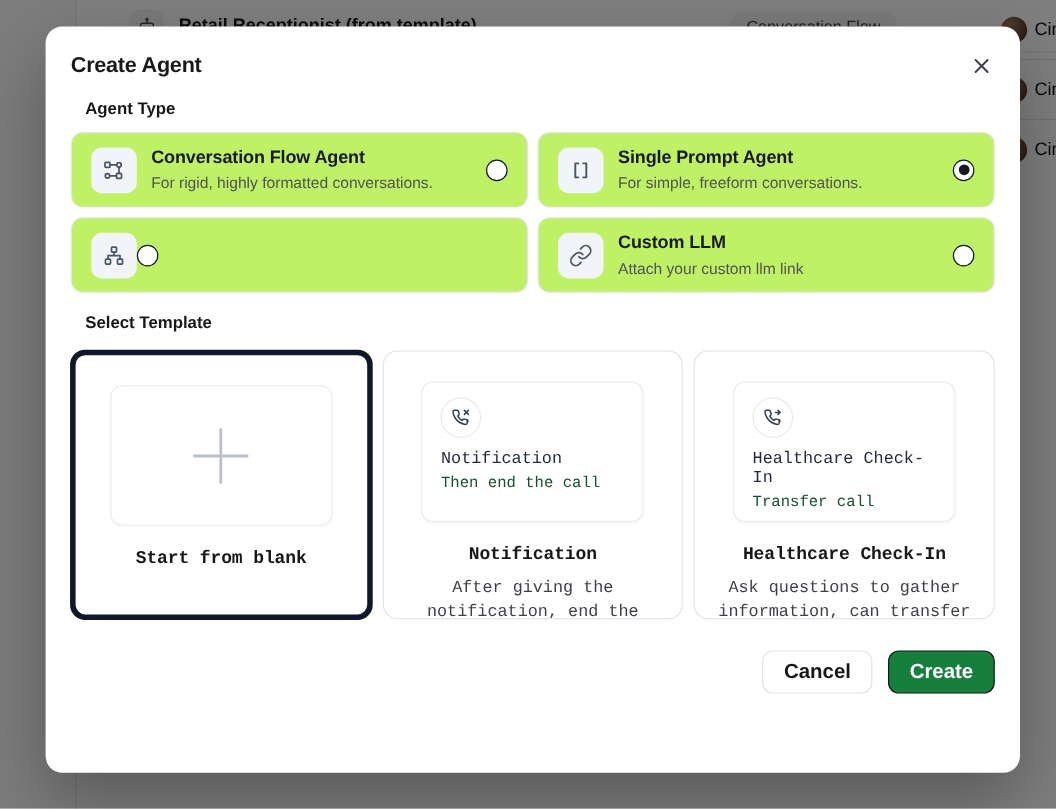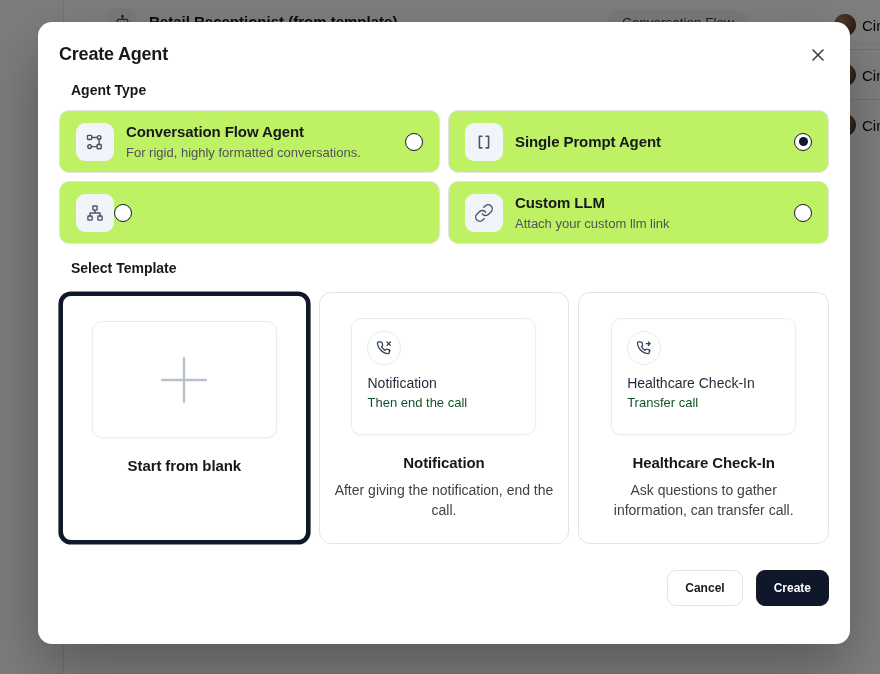--- a/index.html
+++ b/index.html
@@ -89,22 +89,22 @@
     flex:0 0 auto; display:flex; align-items:center; justify-content:center; background:#fff;
   }
   .radio .dot { width:9px; height:9px; border-radius:50%; background:transparent; }
   .radio.checked .dot { background:#111827; }
 
   
   .template-grid {
     margin-top:16px; display:grid; grid-template-columns:repeat(3,1fr); gap:9px;
   }
   .template-card {
-    height:252px; border:1px solid #e4e4e7; border-radius:12px; background:#fff;
-    cursor:pointer; overflow:hidden;
+    height:224px; border:1px solid #e4e4e7; border-radius:12px; background:#fff;
+    cursor:pointer; overflow:hidden;font-family:Liberation Mono, monospace;
   }
   .template-card.selected { border:4px solid #0f172a; box-shadow:0 0 0 0.6px #18181b; }
   .preview-box {
     width:185px; height:117px; margin:25px auto 0;
     border:1px solid #e9edf2; border-radius:10px; background:#fff;
     box-shadow:0 1px 2px rgba(16,24,40,0.04);
     display:flex; align-items:center; justify-content:center;
   }
   .preview-box.has-content {
     display:block; padding:12px 15px;
@@ -118,25 +118,25 @@
   .preview-subtitle { font-size:13px; color:#14532d; margin-top:4px; }
   .template-name { text-align:center; font-size:15px; font-weight:700; margin-top:19px; letter-spacing:-0.1px; }
   .template-desc {
     text-align:center; font-size:14px; line-height:20px; color:#3f3f46;
     margin-top:9px; padding:0 14px;
   }
 
   
   .modal-footer { display:flex; justify-content:flex-end; gap:13px; margin-top:26px; }
   .btn {
-    height:36px; padding:0 17px; border-radius:9px; font-size:12px; font-weight:600;
+    height:36px; padding:0 17px; border-radius:9px; font-size:17px; font-weight:600;
     font-family:"Liberation Sans", sans-serif; cursor:pointer; display:flex; align-items:center;
   }
   .btn-secondary { background:#fff; border:1px solid #e4e4e7; color:#18181b; }
-  .btn-primary { background:#0f172a; border:1px solid #18181b; color:#fff; }
+  .btn-primary { background:#15803d; border:1px solid #18181b; color:#fff; }
 </style>
 </head>
 <body>
 
 <div class="bg-side"></div>
 
 <div class="bg-toprow">
   <span class="bot-tile">
     <svg width="17" height="17" viewBox="0 0 24 24" fill="none" stroke="#52525b" stroke-width="1.8" stroke-linecap="round" stroke-linejoin="round">
       <rect x="4.5" y="9" width="15" height="11" rx="2.5"></rect>
@@ -207,20 +207,21 @@
 
     <div class="agent-card">
       <span class="icon-tile">
         <svg width="20" height="20" viewBox="0 0 24 24" fill="none" stroke-width="1.9" stroke-linecap="round" stroke-linejoin="round">
           <path d="M9.5 5H6.5V19h3"></path>
           <path d="M14.5 5h3V19h-3"></path>
         </svg>
       </span>
       <span class="agent-text">
         <span class="agent-title" style="display:block">Single Prompt Agent</span>
+        <span class="agent-desc" style="display:block">For simple, freeform conversations.</span>
       </span>
       <span class="radio checked">
           <span class="dot"></span>
         </span>
     </div>
 
     <div class="agent-card">
       <span class="icon-tile">
         <svg width="20" height="20" viewBox="0 0 24 24" fill="none" stroke-width="1.7" stroke-linecap="round" stroke-linejoin="round">
           <rect x="9.5" y="3.5" width="5" height="5" rx="0.8"></rect>

